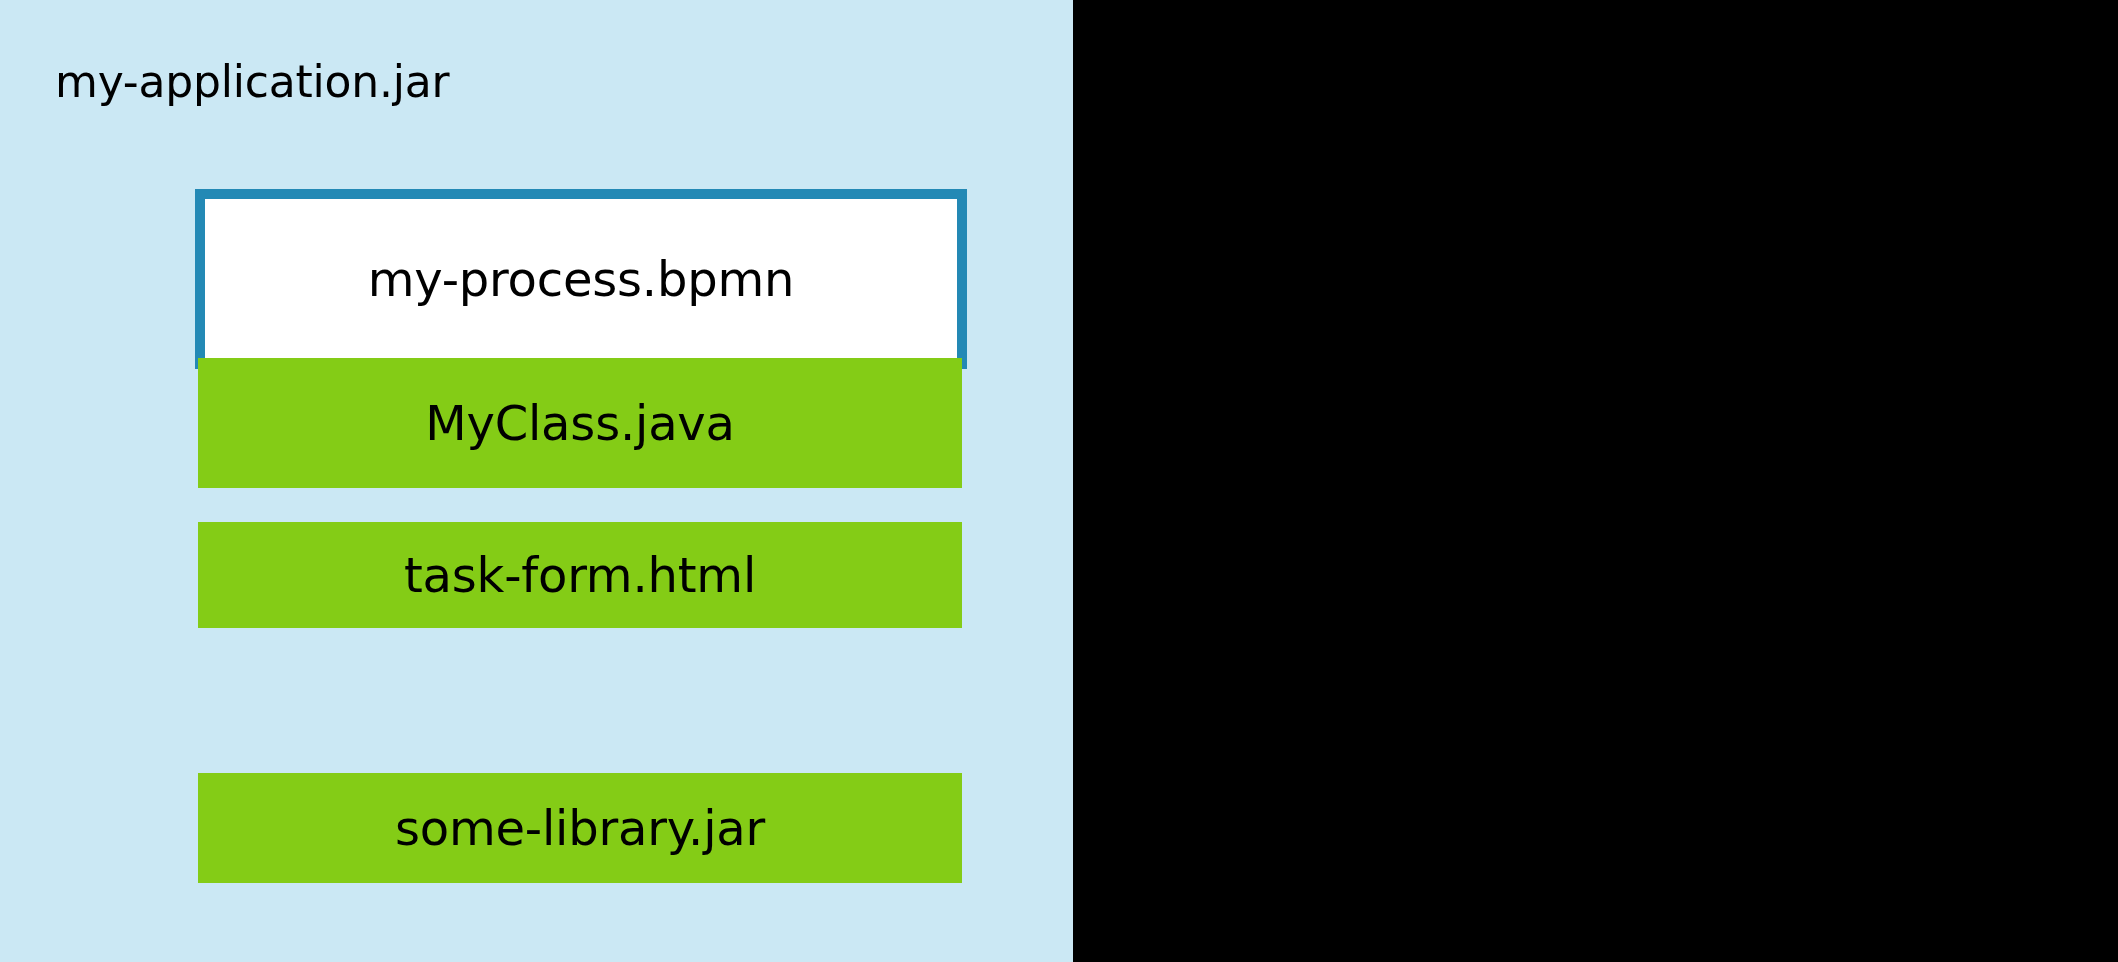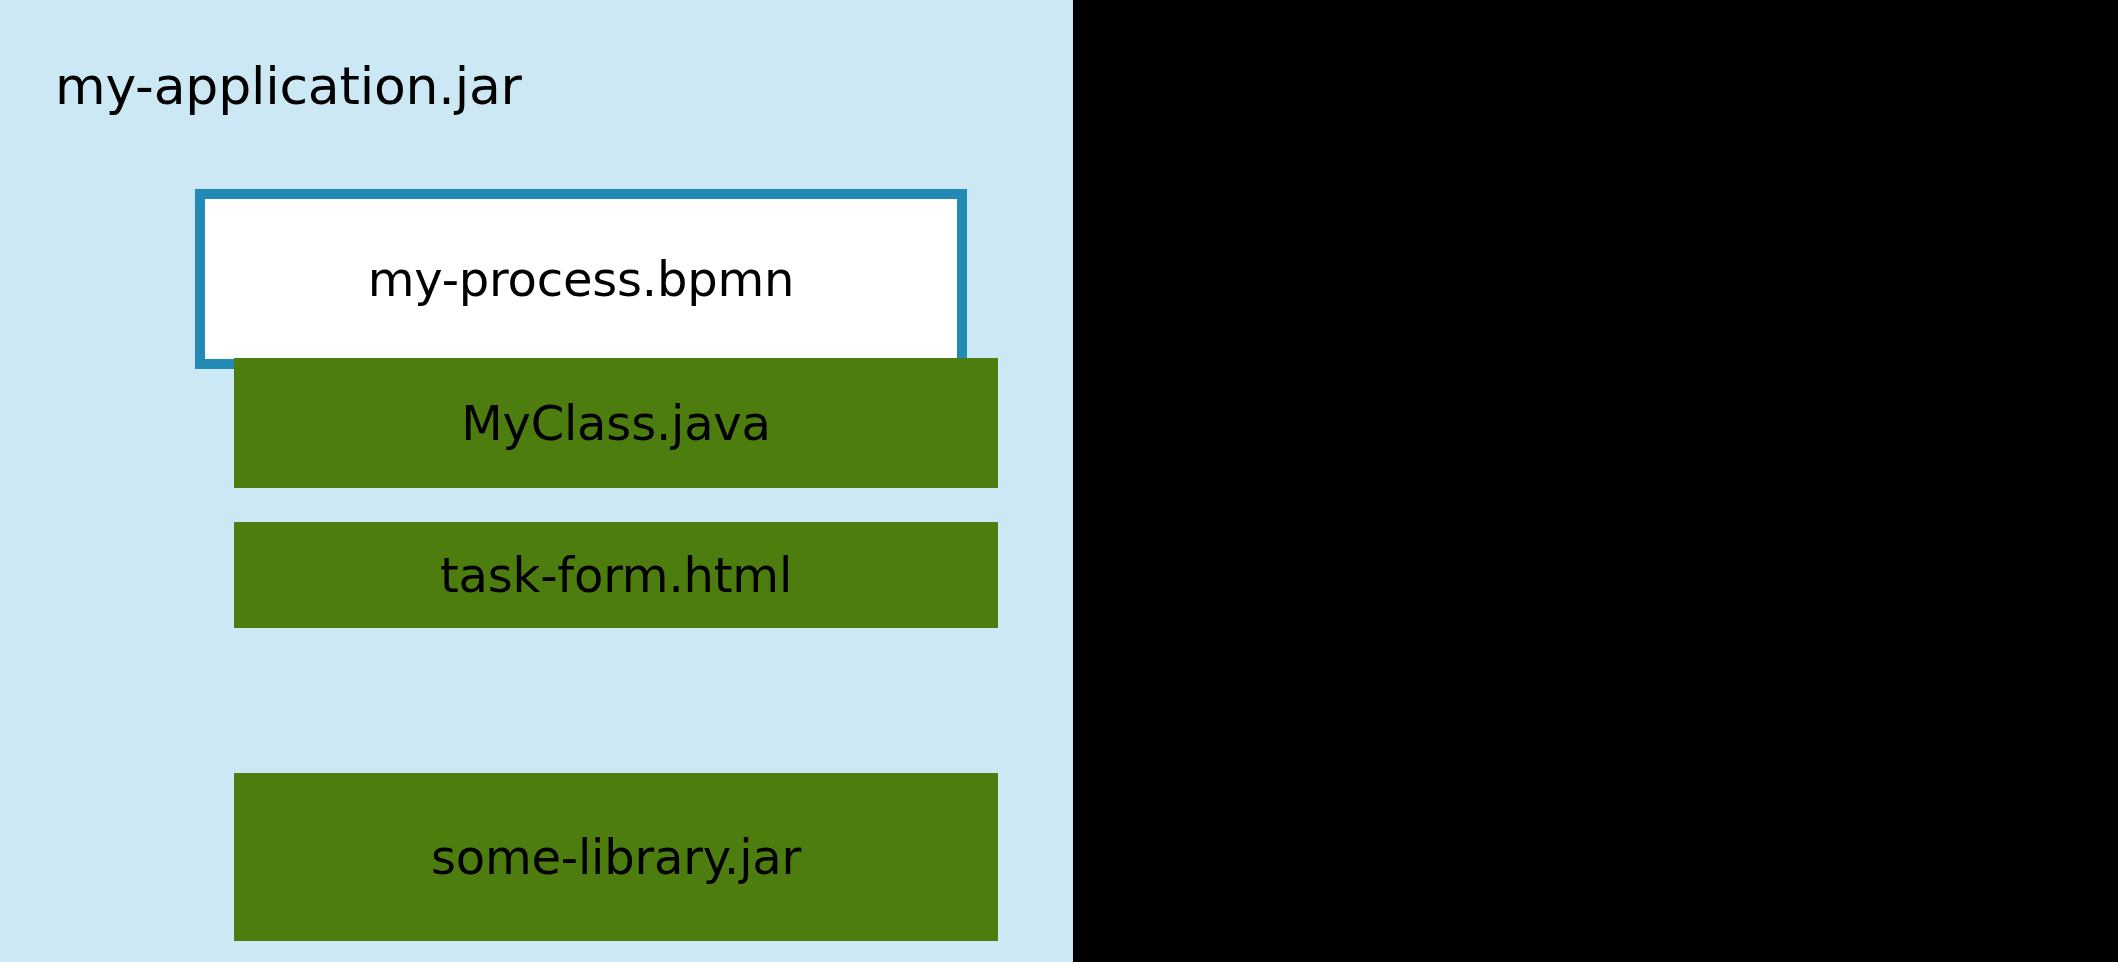--- a/index.html
+++ b/index.html
@@ -20,21 +20,21 @@
     left: 0px;
     top: 0px;
     width: 1073px;
     height: 962px;
     background: #cbe8f4;
   }
   #jar-title {
     position: absolute;
     left: 55px;
     top: 57px;
-    font-size: 52px;
+    font-size: 44px;
     line-height: 1.15;
     color: #000000;
     white-space: nowrap;
     letter-spacing: -0.2px;
   }
   .file-box {
     position: absolute;
     box-sizing: border-box;
     display: flex;
     align-items: center;
@@ -43,28 +43,27 @@
     font-size: 48px;
     line-height: 1.1;
     white-space: nowrap;
     letter-spacing: -0.2px;
   }
   .file-box.highlighted {
     background: #ffffff;
     border: 10px solid #2389b5;
   }
   .file-box.plain {
-    background: #4d7c0f;
+    background: #84cc16;
     border: none;
-    margin-left: 36px;
   }
   #box-my-process   { left: 195px; top: 189px; width: 772px; height: 180px; }
   #box-myclass      { left: 198px; top: 358px; width: 764px; height: 130px; }
   #box-task-form    { left: 198px; top: 522px; width: 764px; height: 106px; }
-  #box-some-library { left: 198px; top: 773px; width: 764px; height: 168px; }
+  #box-some-library { left: 198px; top: 773px; width: 764px; height: 110px; }
   #right-area {
     position: absolute;
     left: 1073px;
     top: 0px;
     width: 1045px;
     height: 962px;
     background: #000000;
   }
 </style>
 </head>

